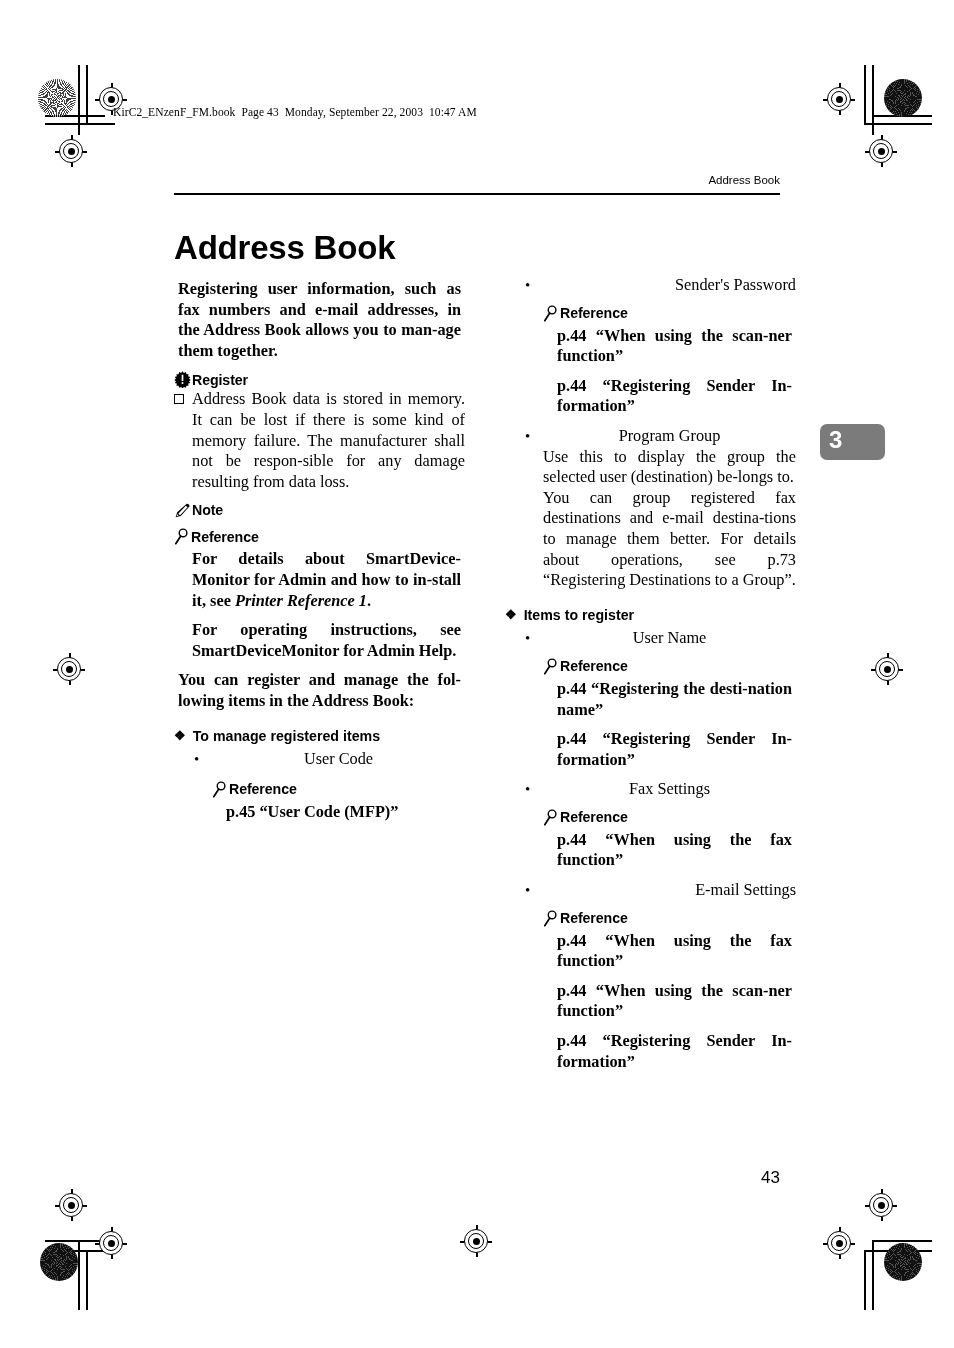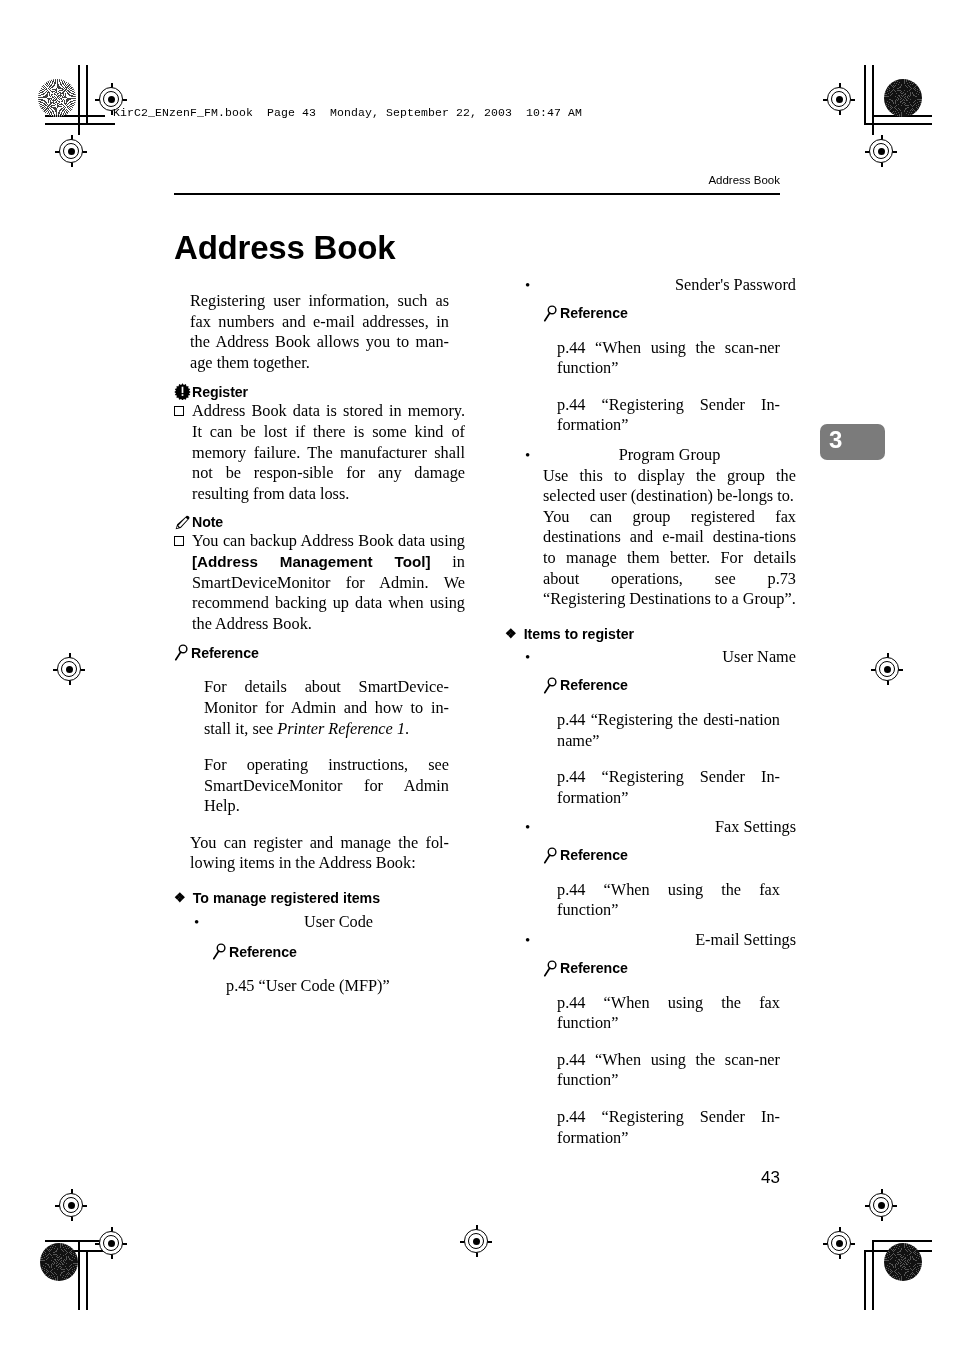--- a/index.html
+++ b/index.html
@@ -73,21 +73,21 @@
   .page {
     position: absolute;
     left: 0; top: 0;
     width: 954px; height: 1348px;
   }
 
   .bookline {
     position: absolute;
     left: 113px;
     top: 106px;
-    font-family: Liberation Mono, monospace;
+    font-family: Liberation Serif, serif;
     font-size: 11.5px;
     letter-spacing: .1px;
     white-space: pre;
     color: #000;
   }
 
   
   .runhead {
     position: absolute;
     left: 174px;
@@ -153,21 +153,21 @@
   .col {
     position: absolute;
     top: 275px;
     width: 291px;
     font-size: 16.3px;
     line-height: 20.6px;
   }
   .col-left  { left: 174px; }
   .col-right { left: 505px; }
 
-  p, .blk { margin: 16px; }
+  p, .blk { margin: 4px; font-weight: bold; }
 
   .para {
     text-align: justify;
     text-justify: inter-word;
     hyphens: manual;
     margin-bottom: 9px;
   }
 
   
   .symhead {
@@ -408,24 +408,20 @@
 
     <div class="symhead">
       <span class="ico">
         <svg width="17" height="15" viewBox="0 0 24 20">
           <path fill="#000" d="M20.5 1.2c1.4 1 1.7 2.3 .9 3.4L9.6 17.9 2.3 19.4l2.2-7.1L17.3 1.0c.9-.9 2.1-.7 3.2 .2z"></path>
           <path fill="#fff" d="M16.6 3.4 19.2 5.4 8.6 16.6 6.0 14.6z"></path>
           <path fill="#fff" d="M4.6 15.4 6.6 17 3.7 18z"></path>
         </svg>
       </span>
       <span class="label">Note</span>
-    </div>
-    <div class="boxitem">
-      <span class="box"></span>
-      <span class="txt"><span>You can backup Address Book data using </span><span class="bold-sans">[Address Management Tool]</span><span> in SmartDeviceMonitor for Admin. We recommend backing up data when using the Address Book.</span></span>
     </div>
 
     <div class="symhead">
       <span class="ico">
         <svg width="16" height="17" viewBox="0 0 22 24">
           <circle cx="12.5" cy="7" r="5.4" fill="none" stroke="#000" stroke-width="2"></circle>
           <path d="M9.2 11.2 L2.2 22.2" stroke="#000" stroke-width="2.4" stroke-linecap="round" fill="none"></path>
         </svg>
       </span>
       <span class="label">Reference</span>
@@ -493,39 +489,39 @@
       </span>
     </div>
 
     <div class="diahead">
       <span class="dia-glyph">❖</span>
       <span>Items to register</span>
     </div>
 
     <div class="bullitem" style="margin-bottom:0">
       <span class="bul">•</span>
-      <span class="txt" style="text-align:right">User Name</span>
+      <span class="txt" style="text-align:center">User Name</span>
     </div>
     <div class="indent2">
       <div class="symhead" style="margin-top:9px">
         <span class="ico">
           <svg width="16" height="17" viewBox="0 0 22 24">
             <circle cx="12.5" cy="7" r="5.4" fill="none" stroke="#000" stroke-width="2"></circle>
             <path d="M9.2 11.2 L2.2 22.2" stroke="#000" stroke-width="2.4" stroke-linecap="round" fill="none"></path>
           </svg>
         </span>
         <span class="label">Reference</span>
       </div>
       <p class="refbody indent1">p.44 “Registering the desti-nation name”</p>
       <p class="refbody indent1">p.44 “Registering Sender In-formation”</p>
     </div>
 
     <div class="bullitem" style="margin-bottom:0">
       <span class="bul">•</span>
-      <span class="txt" style="text-align:right">Fax Settings</span>
+      <span class="txt" style="text-align:center">Fax Settings</span>
     </div>
     <div class="indent2">
       <div class="symhead" style="margin-top:9px">
         <span class="ico">
           <svg width="16" height="17" viewBox="0 0 22 24">
             <circle cx="12.5" cy="7" r="5.4" fill="none" stroke="#000" stroke-width="2"></circle>
             <path d="M9.2 11.2 L2.2 22.2" stroke="#000" stroke-width="2.4" stroke-linecap="round" fill="none"></path>
           </svg>
         </span>
         <span class="label">Reference</span>

